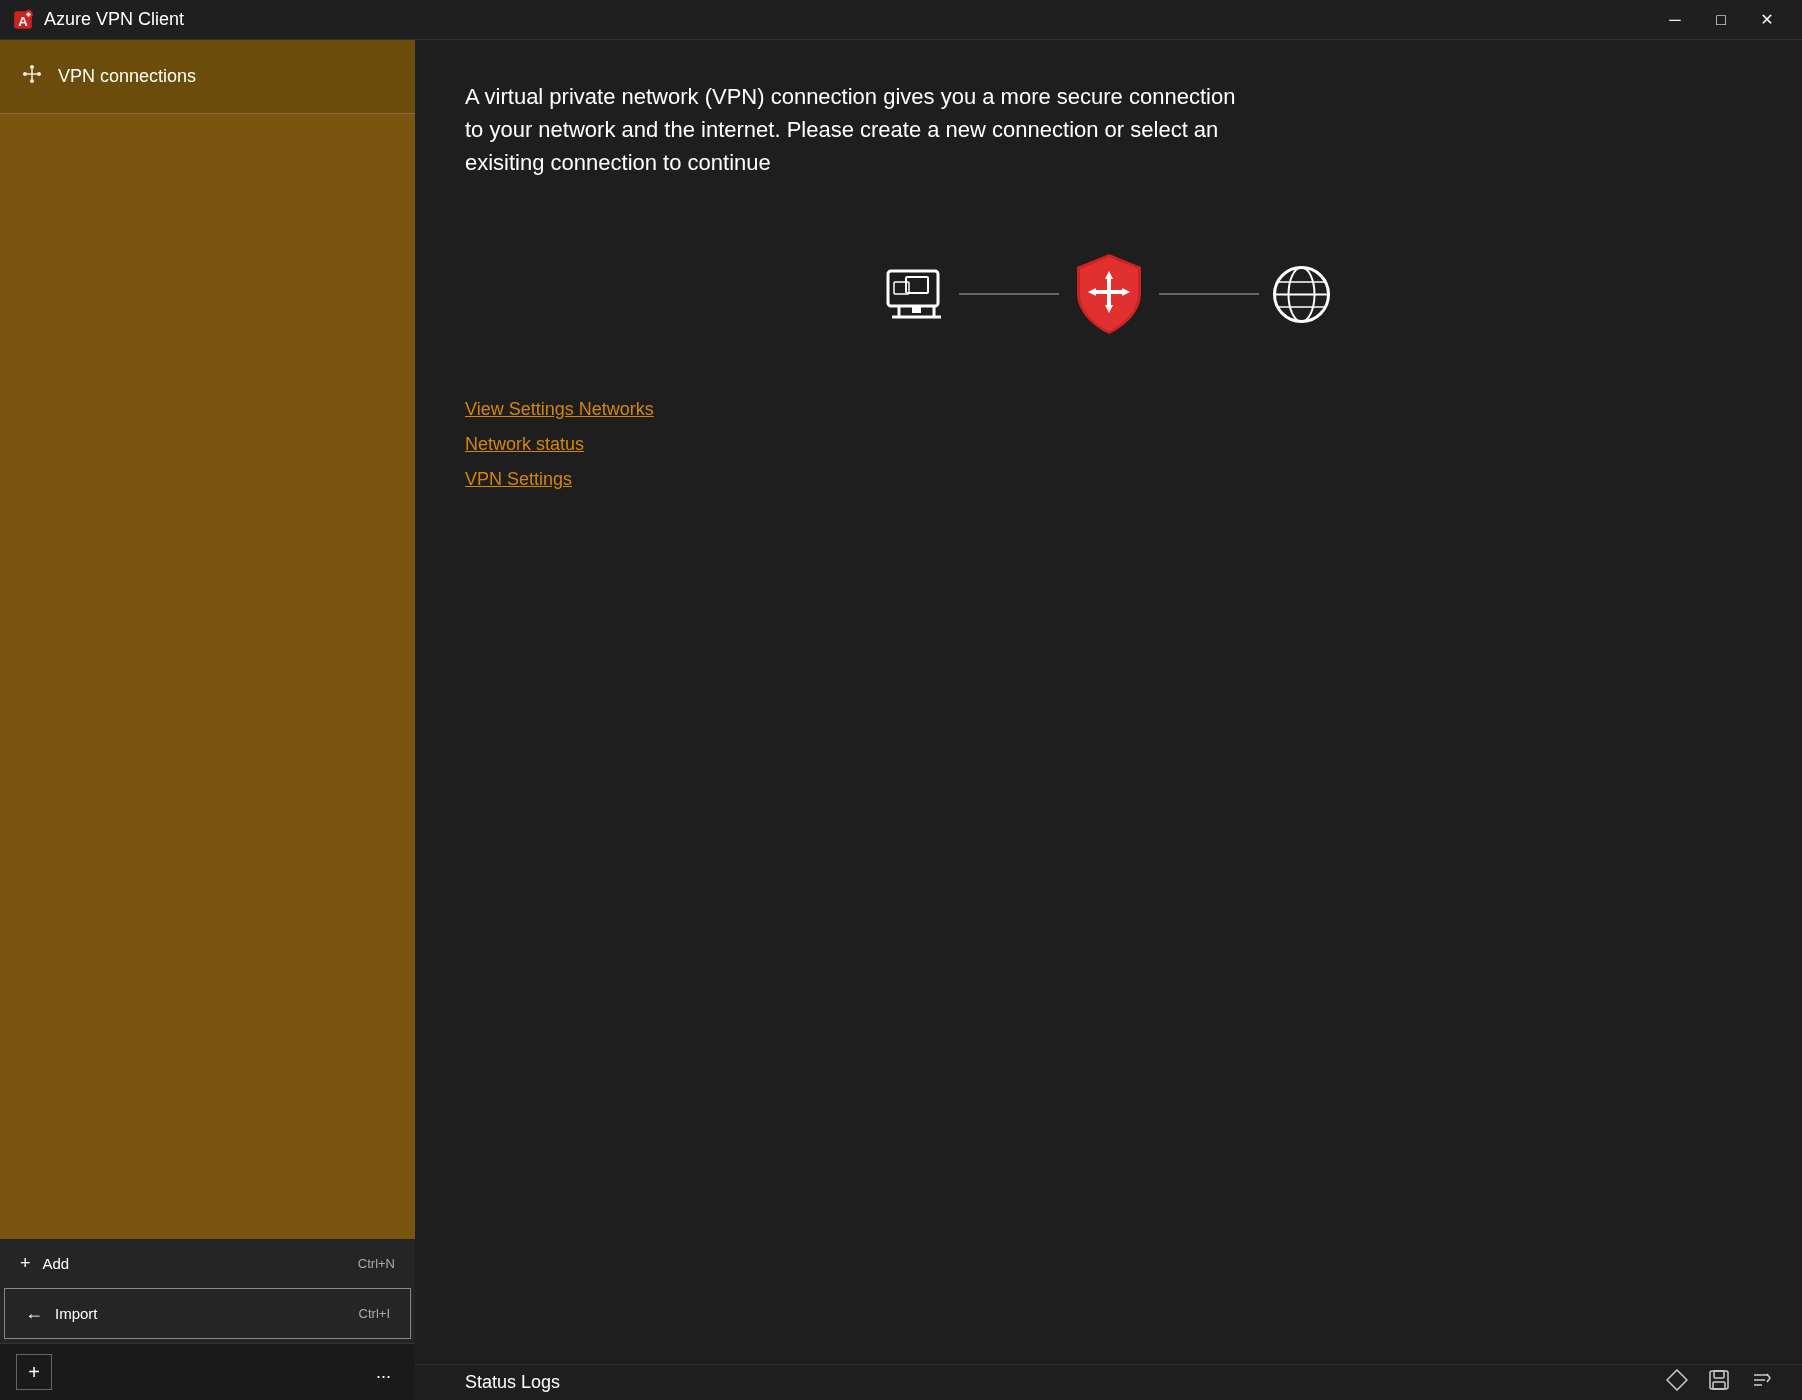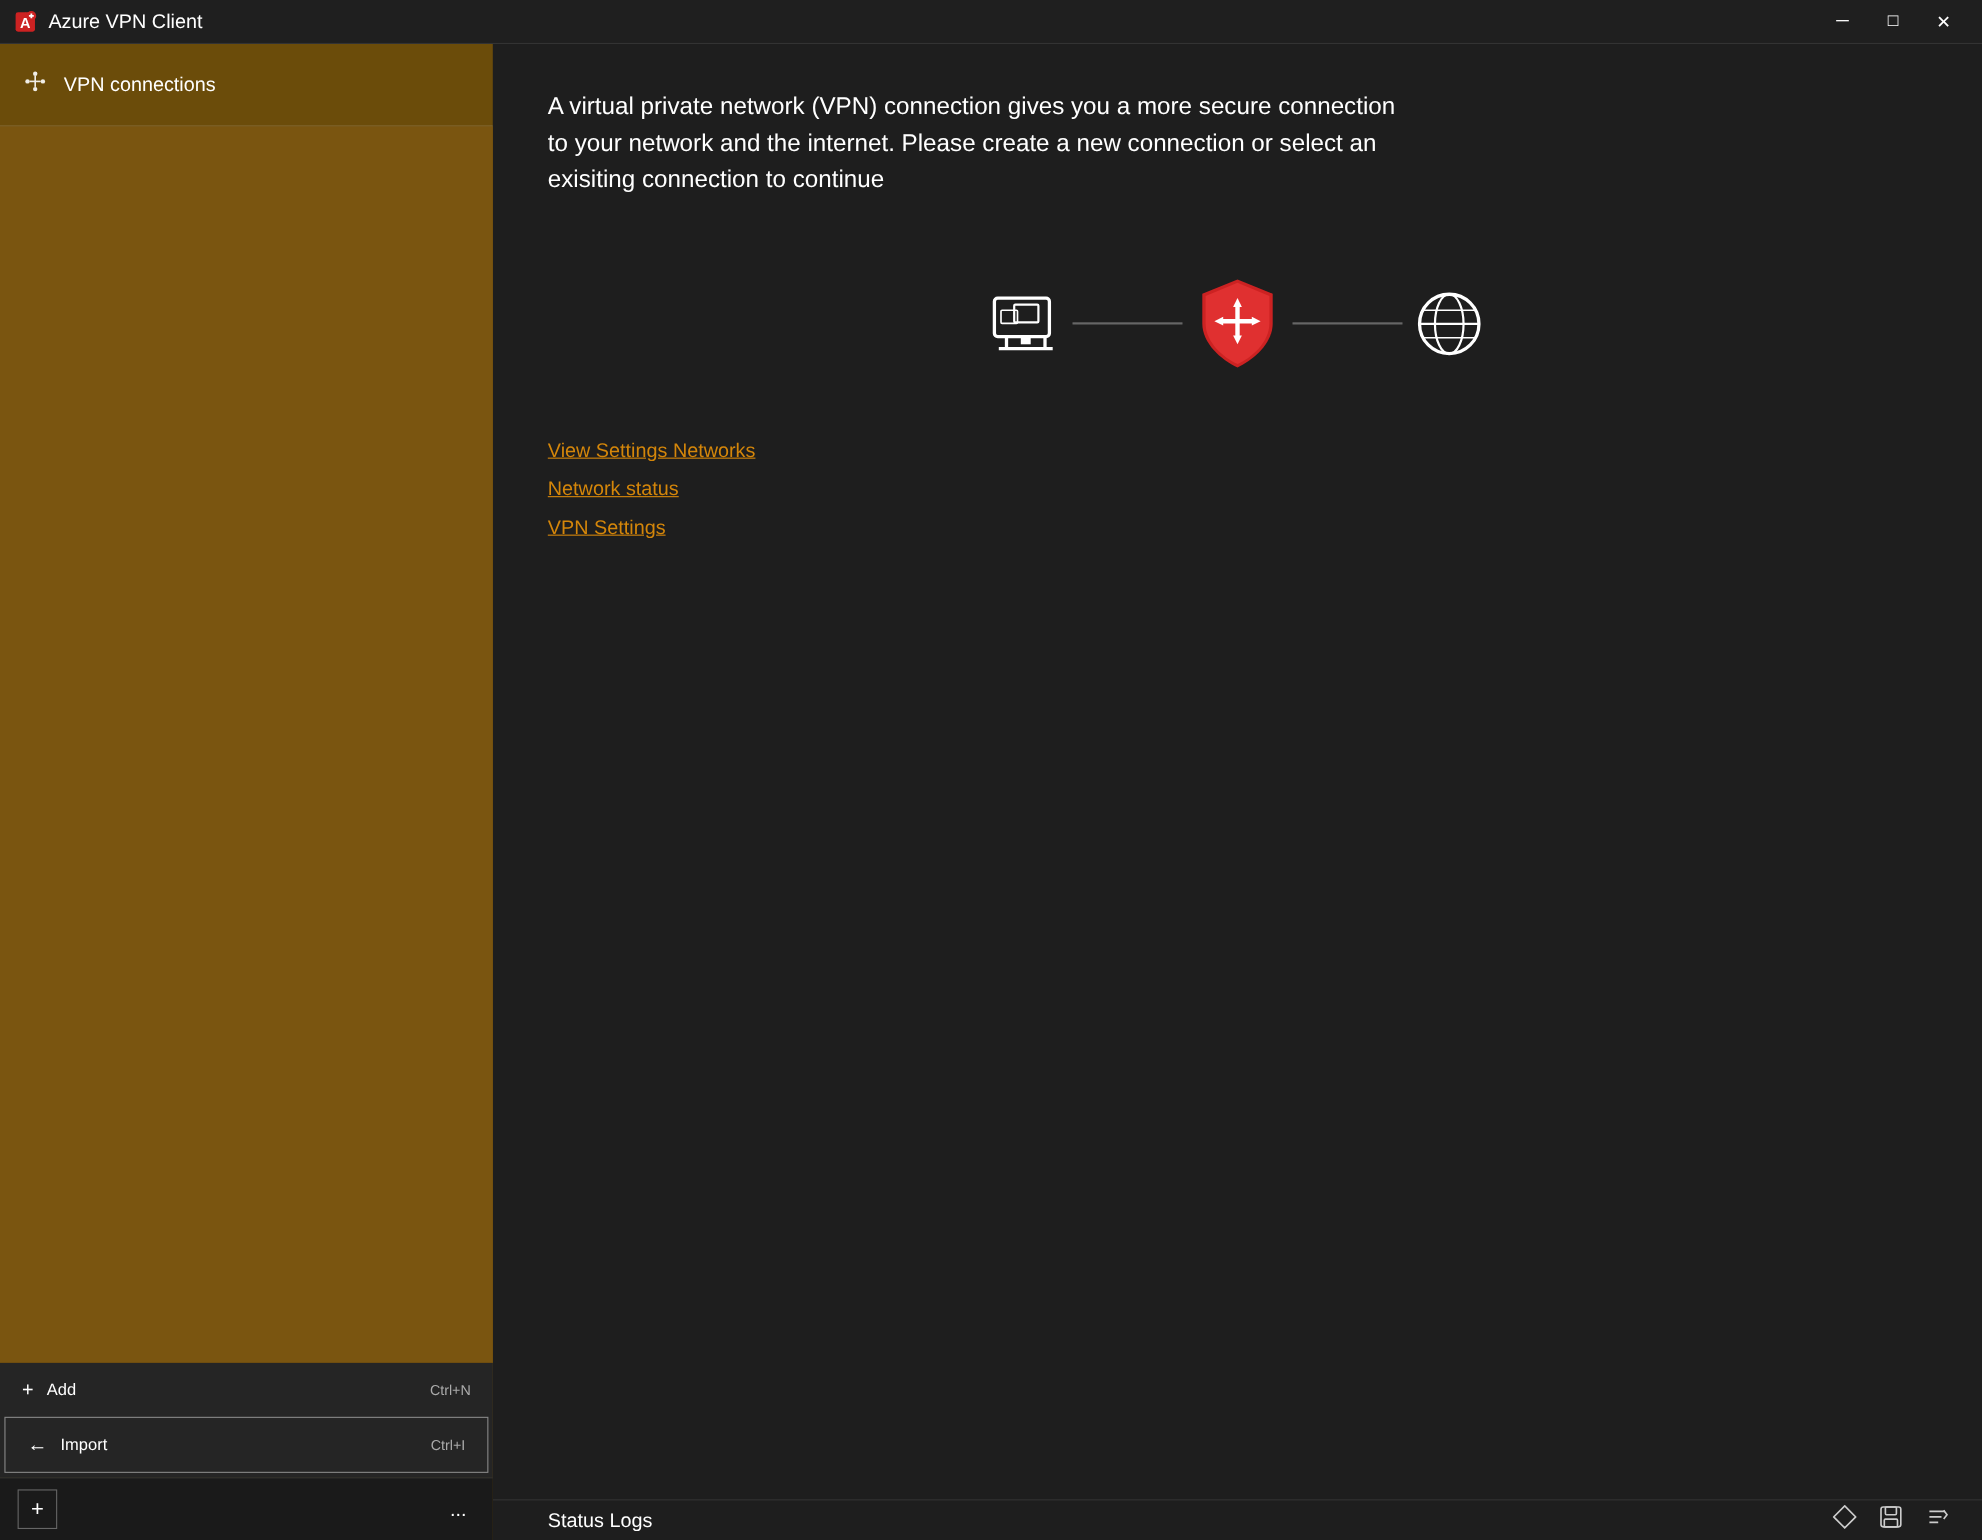--- a/index.html
+++ b/index.html
@@ -59,21 +59,21 @@
 
     
     .app-body {
       display: flex;
       flex: 1;
       overflow: hidden;
     }
 
     
     .sidebar {
-      width: 448px;
+      width: 415px;
       background: #6b4c0a;
       display: flex;
       flex-direction: column;
       flex-shrink: 0;
       position: relative;
     }
 
     .sidebar-header {
       display: flex;
       align-items: center;

